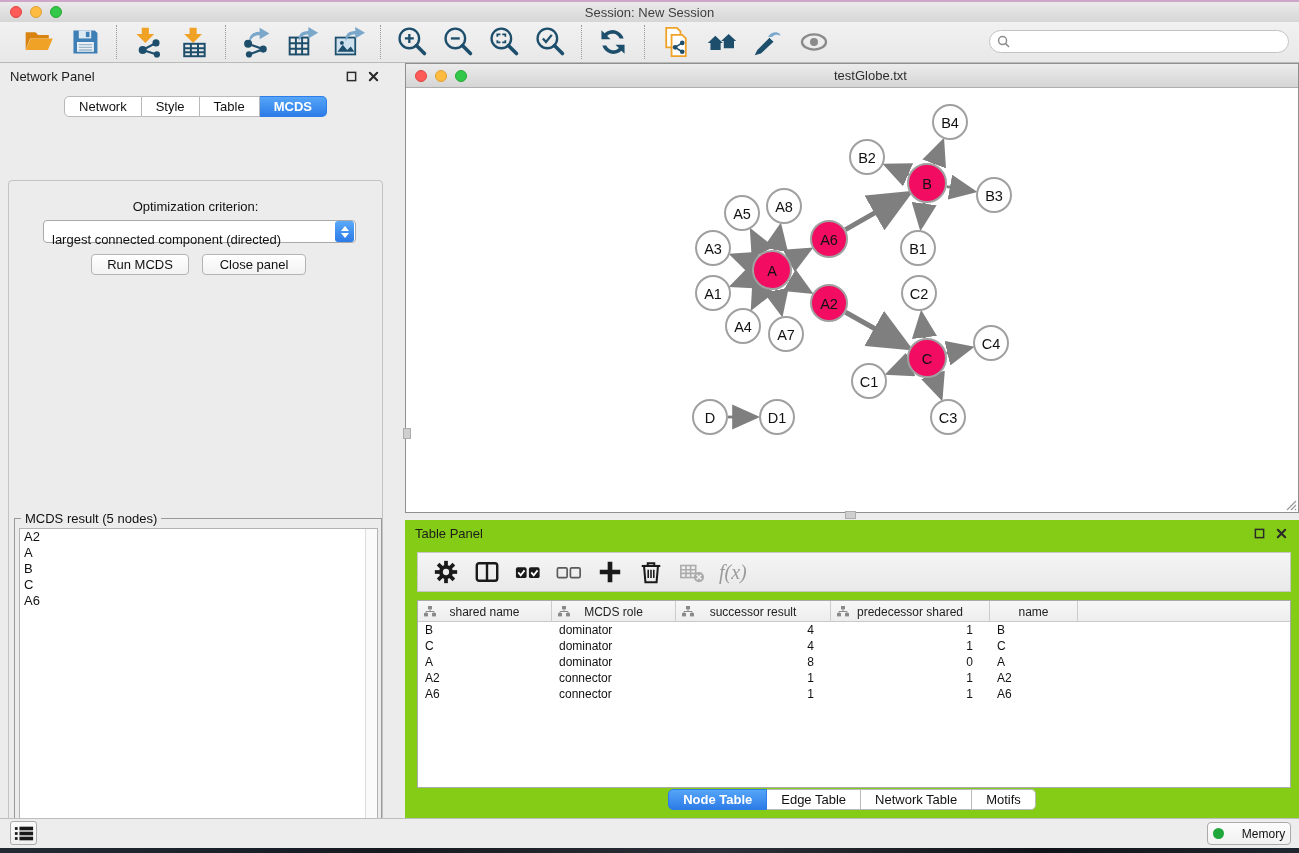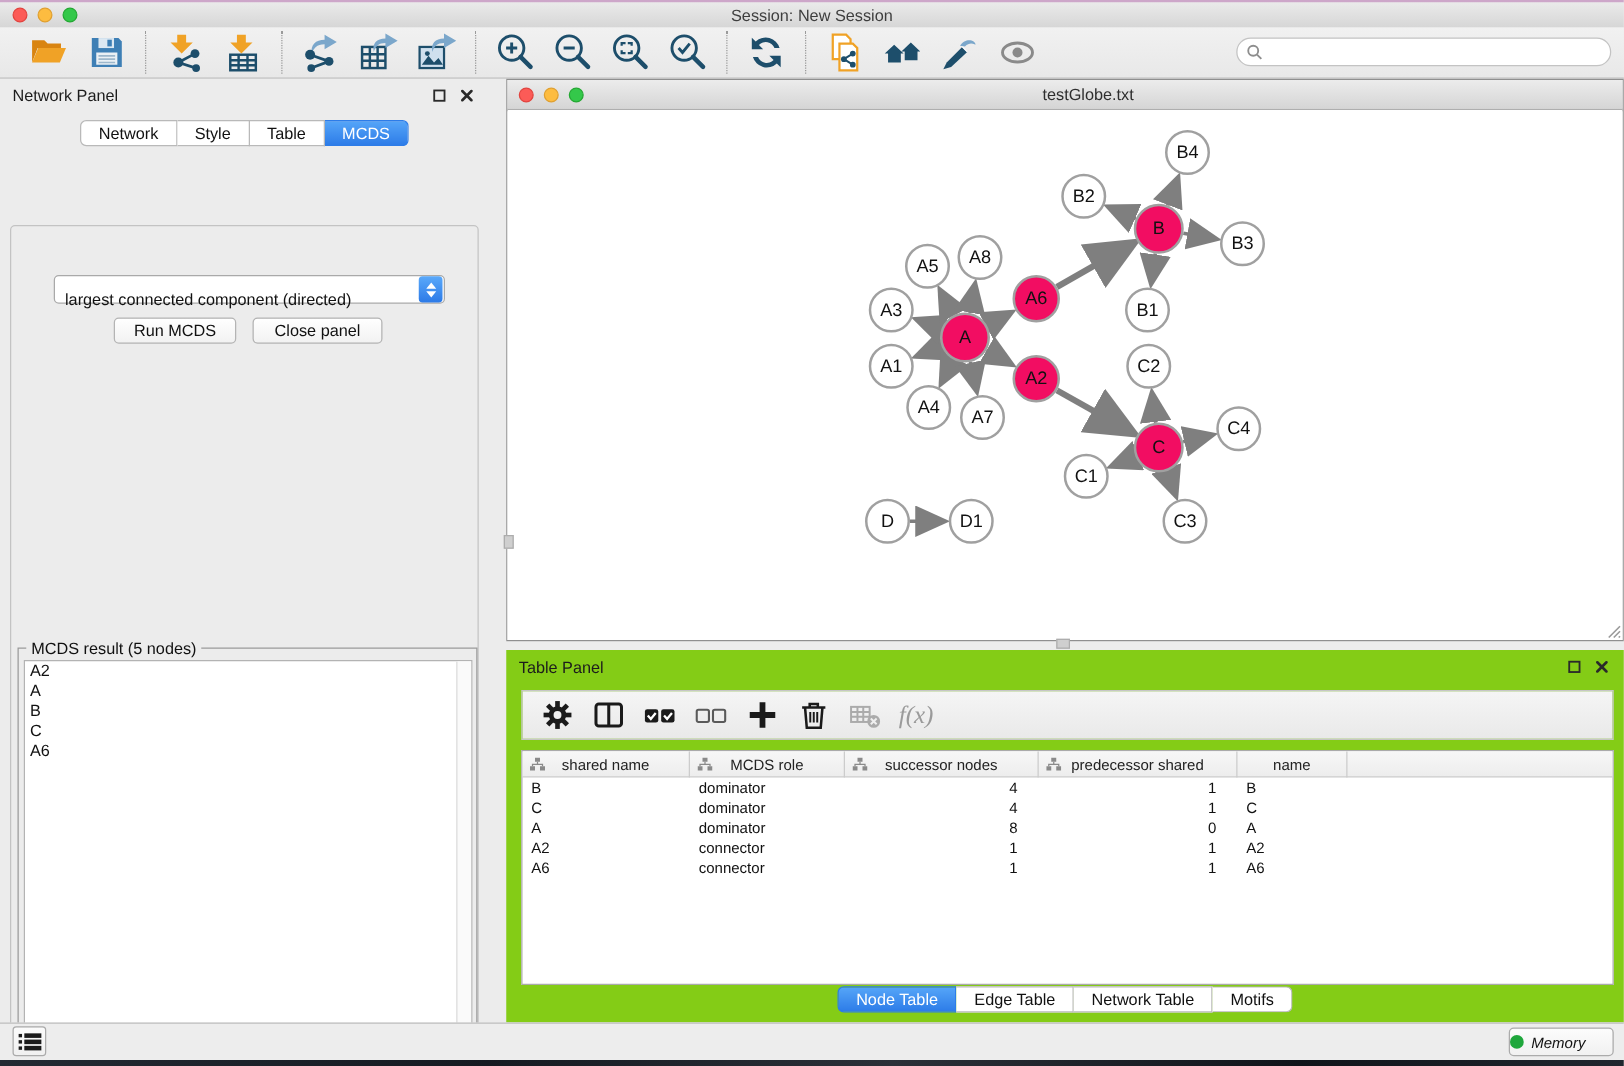--- a/index.html
+++ b/index.html
@@ -27,21 +27,21 @@
   #control-panel { left:0; top:63px; width:391px; height:755px; background:#ececec; }
   .panel-header { height:26px; display:flex; align-items:center; padding:0 10px; }
   .panel-title { font-size:13px; color:#1c1c1c; }
   .panel-header .spacer { flex:1; }
   .mini-btn { width:16px; height:16px; display:flex; align-items:center; justify-content:center; margin-left:6px; }
   .tabs-row { position:absolute; left:0; width:391px; display:flex; justify-content:center; }
   .seg { display:flex; }
   .seg .tab { height:21px; padding:0 14px; font-size:13px; display:flex; align-items:center; background:#fff; border:1px solid #b9b9b9; border-left:none; color:#111; cursor:default; }
   .seg .tab:first-child { border-left:1px solid #b9b9b9; border-radius:5px 0 0 5px; }
   .seg .tab:last-child { border-radius:0 5px 5px 0; }
-  .seg .tab.active { background:linear-gradient(#55a5f8,#2d7ce8); border-color:#2d7ce8; color:#fff; }
+  .seg .tab.active { background:linear-gradient(#55a5f8,#2d7ce8); border-color:#2d7ce8; color:#fff;font-weight:bold; }
   #tab-content-box { left:8px; top:117px; width:375px; height:687px; border:1px solid #c3c3c3; border-radius:4px; }
   #opt-label { left:0; top:136px; width:391px; text-align:center; font-size:13px; color:#111; }
   #criterion-select { left:43px; top:157px; width:313px; height:23px; background:#fff; border:1px solid #a9a9a9; border-radius:4px; display:flex; align-items:center; cursor:default; }
   #criterion-select .val { flex:1; font-size:13px; padding-left:8px; color:#111; white-space:nowrap; overflow:hidden;margin-top:16px; }
   .stepper { width:19px; height:21px; margin-right:1px; border-radius:3px; background:linear-gradient(#5aa9fa,#2c7ae7); display:flex; flex-direction:column; align-items:center; justify-content:center; gap:2px; }
   .stepper .up { width:0; height:0; border-left:4px solid transparent; border-right:4px solid transparent; border-bottom:5px solid #fff; }
   .stepper .down { width:0; height:0; border-left:4px solid transparent; border-right:4px solid transparent; border-top:5px solid #fff; }
   .push-btn { height:21px; background:linear-gradient(#ffffff,#f2f2f2); border:1px solid #b4b4b4; border-radius:4px; font-size:13px; color:#111; display:flex; align-items:center; justify-content:center; padding:0 14px; cursor:default; }
   #run-btn { left:91px; top:191px; width:98px; }
   #close-panel-btn { left:202px; top:191px; width:104px; }
@@ -73,21 +73,21 @@
   .th { position:relative; height:21px; border-right:1px solid #cccccc; display:flex; align-items:center; justify-content:center; font-size:12px; color:#222; }
   .th .tree { position:absolute; left:6px; top:5px; }
   .th.filler { flex:1; border-right:none; }
   .tr { display:flex; height:16px; align-items:center; }
   .td { font-size:12px; color:#111; padding-left:7px; white-space:nowrap; overflow:hidden; }
   .td.num { text-align:right; padding-right:17px; padding-left:0; }
   #bottom-tabs { position:absolute; left:0; top:269px; width:894px; display:flex; justify-content:center; }
   
   #statusbar { left:0; top:818px; width:1299px; height:30px; background:#ededed; border-top:1px solid #bdbdbd; }
   #list-btn { left:10px; top:821px; width:27px; height:24px; background:linear-gradient(#fbfbfb,#f0f0f0); border:1px solid #ababab; border-radius:3px; display:flex; align-items:center; justify-content:center; }
-  #memory-btn { left:1207px; top:822px; width:84px; height:23px; background:linear-gradient(#fcfcfc,#f1f1f1); border:1px solid #ababab; border-radius:4px; display:flex; align-items:center; gap:6px; font-size:12px; color:#111;font-style:italic; }
+  #memory-btn { left:1207px; top:822px; width:84px; height:23px; background:linear-gradient(#fcfcfc,#f1f1f1); border:1px solid #ababab; border-radius:4px; display:flex; align-items:center; justify-content:center; gap:18px; font-size:12px; color:#111; }
   #memory-dot { width:11px; height:11px; border-radius:50%; }
   #wallpaper-bottom { left:0; top:848px; width:1299px; height:5px; background:linear-gradient(90deg,#232a33,#151a21 30%,#2b3038 55%,#10141a 80%,#20262e); }
 </style>
 </head>
 <body>
 
 <svg width="0" height="0" style="position:absolute">
   <defs>
     <symbol id="sym-open-session" viewBox="0 0 36 36">
       <path d="M3 7h11l3 3h12v4H8L3 27z" fill="#d98410"></path>
@@ -394,20 +394,21 @@
   </div>
   <div class="tabs-row" style="top:33px">
     <div class="seg" id="cp-tabs">
         <div class="tab">Network</div>
         <div class="tab">Style</div>
         <div class="tab">Table</div>
         <div class="tab active">MCDS</div>
       </div>
   </div>
   <div id="tab-content-box" class="abs"></div>
+  <div id="opt-label" class="abs">Optimization criterion:</div>
   <div id="criterion-select" class="abs">
     <span class="val">largest connected component (directed)</span>
     <span class="stepper">
         <span class="up"></span>
         <span class="down"></span>
       </span>
   </div>
   <div id="run-btn" class="abs push-btn">Run MCDS</div>
   <div id="close-panel-btn" class="abs push-btn">Close panel</div>
 
@@ -630,21 +631,21 @@
         <div class="th" style="width: 124px;">
           <svg class="tree" width="12" height="11">
             <use href="#sym-tree"></use>
           </svg>
           <span>MCDS role</span>
         </div>
         <div class="th" style="width: 155px;">
           <svg class="tree" width="12" height="11">
             <use href="#sym-tree"></use>
           </svg>
-          <span>successor nodes</span>
+          <span>successor result</span>
         </div>
         <div class="th" style="width: 159px;">
           <svg class="tree" width="12" height="11">
             <use href="#sym-tree"></use>
           </svg>
           <span>predecessor shared</span>
         </div>
         <div class="th" style="width: 88px;">
           <span>name</span>
         </div>

